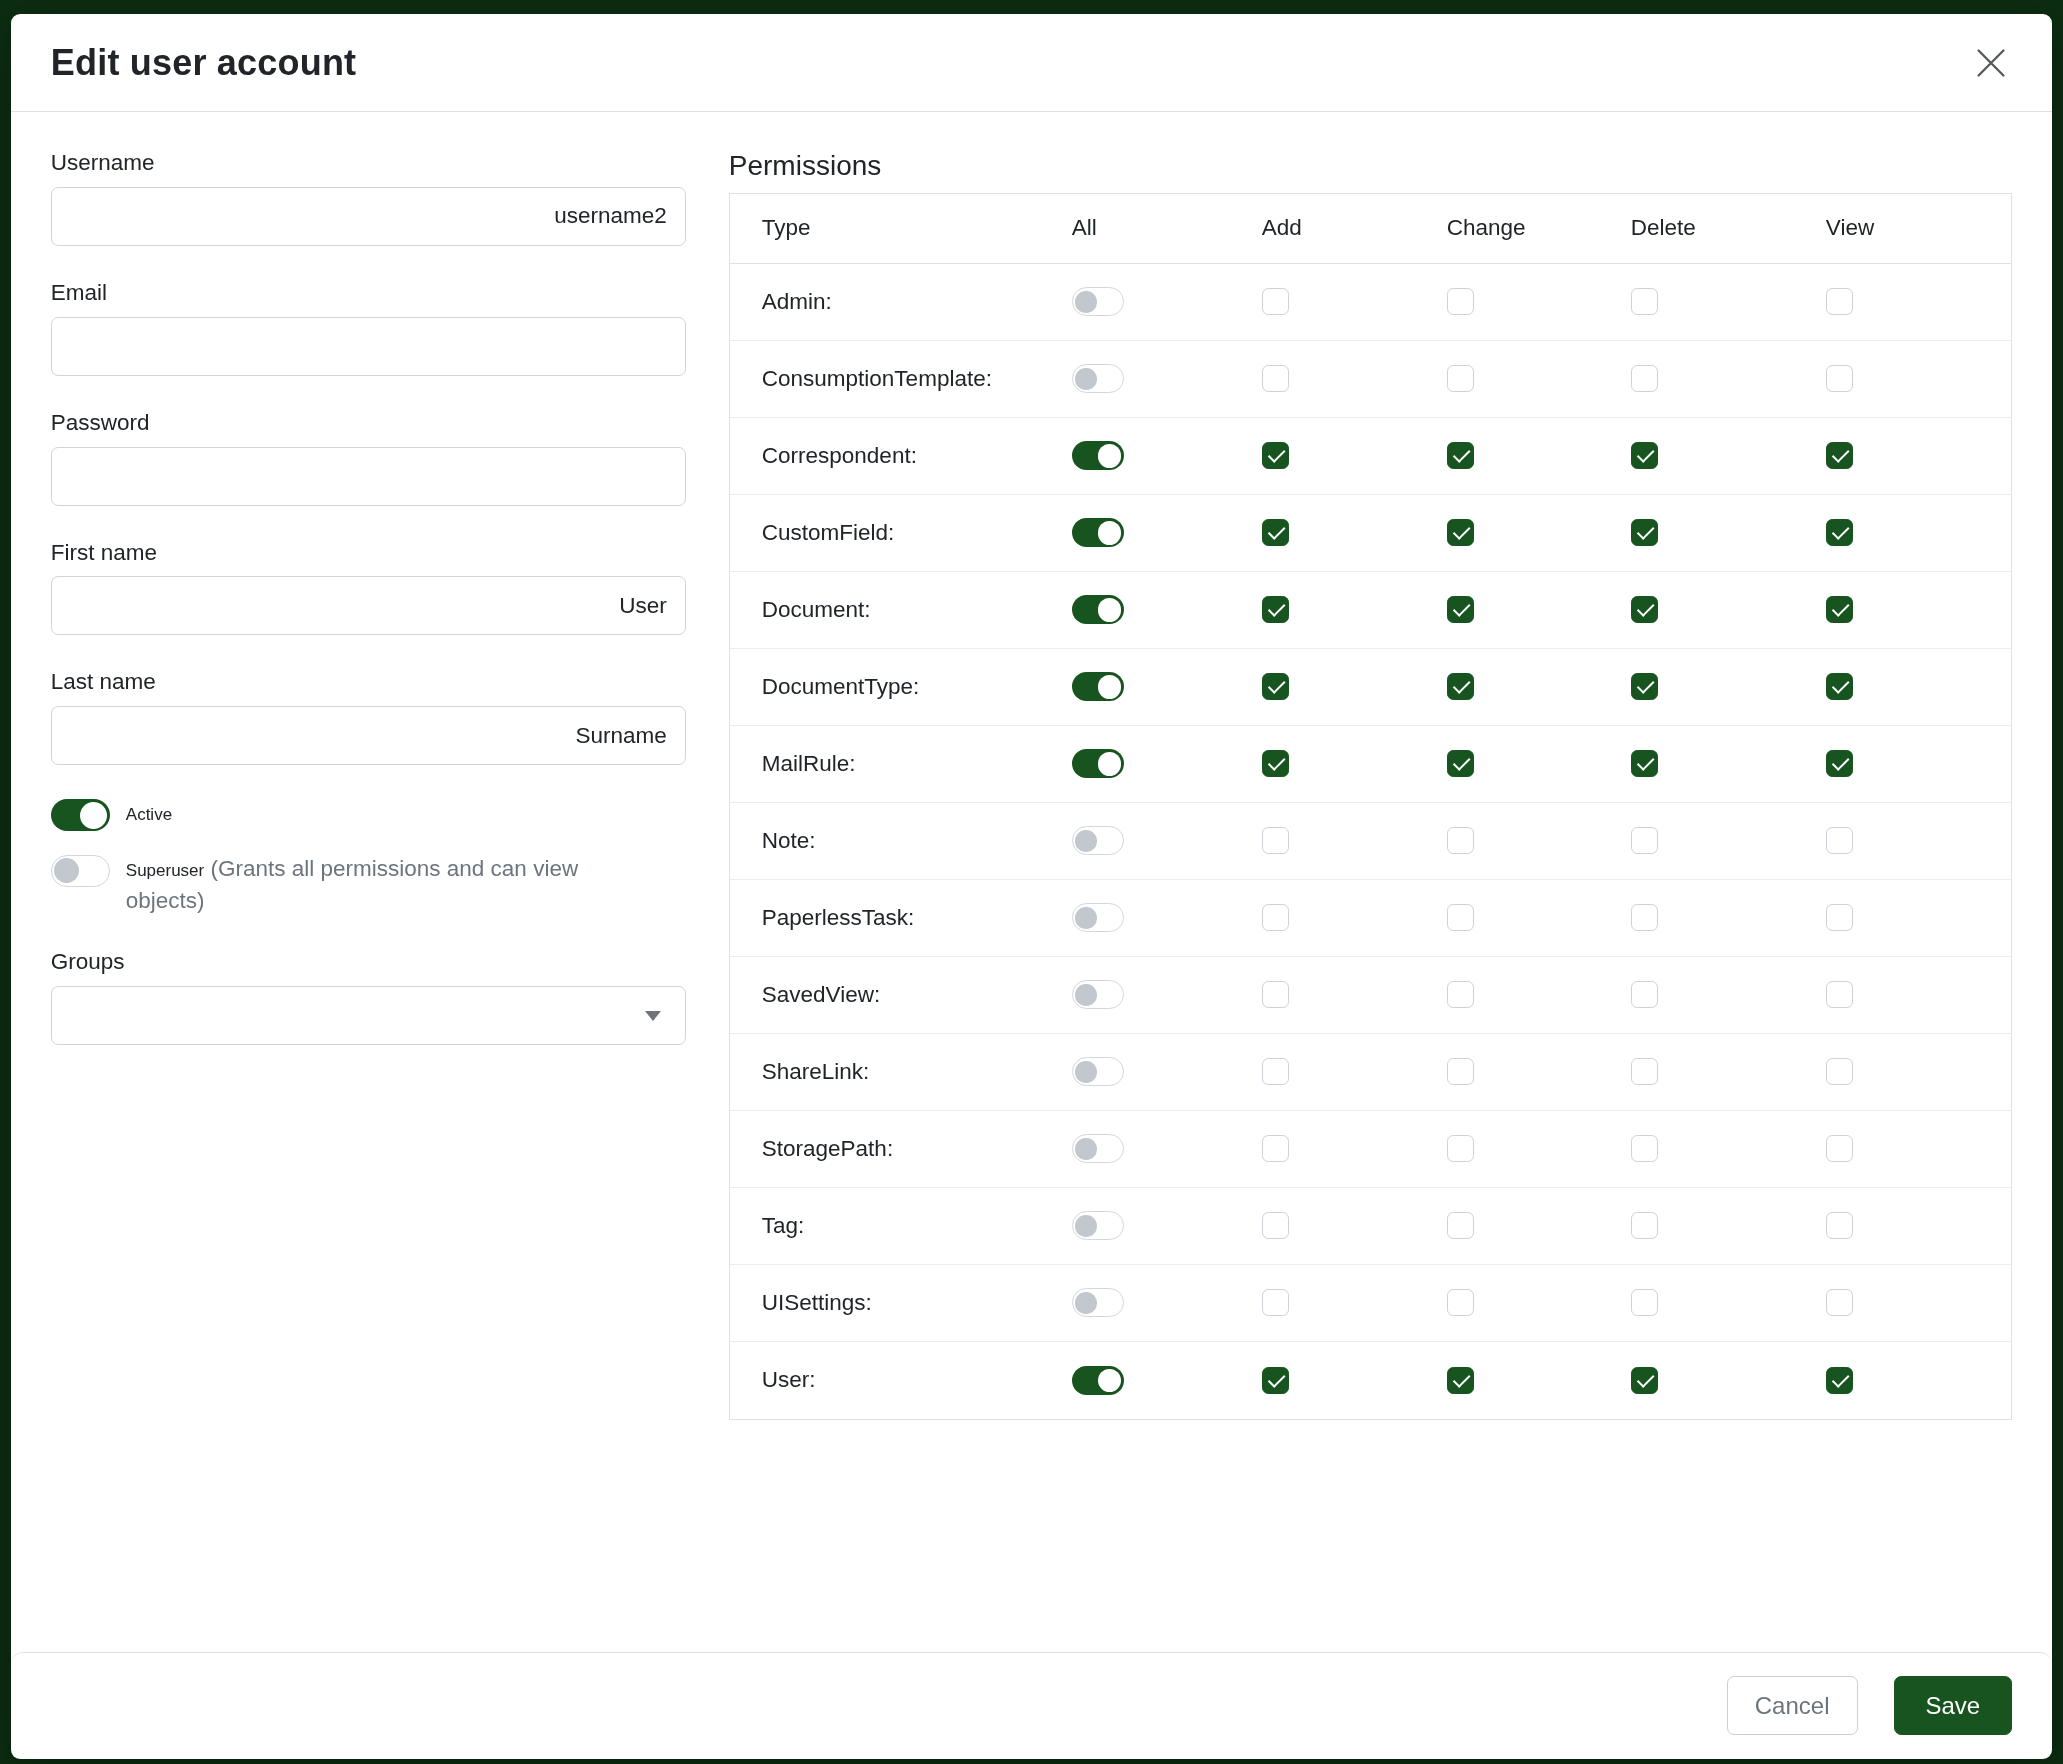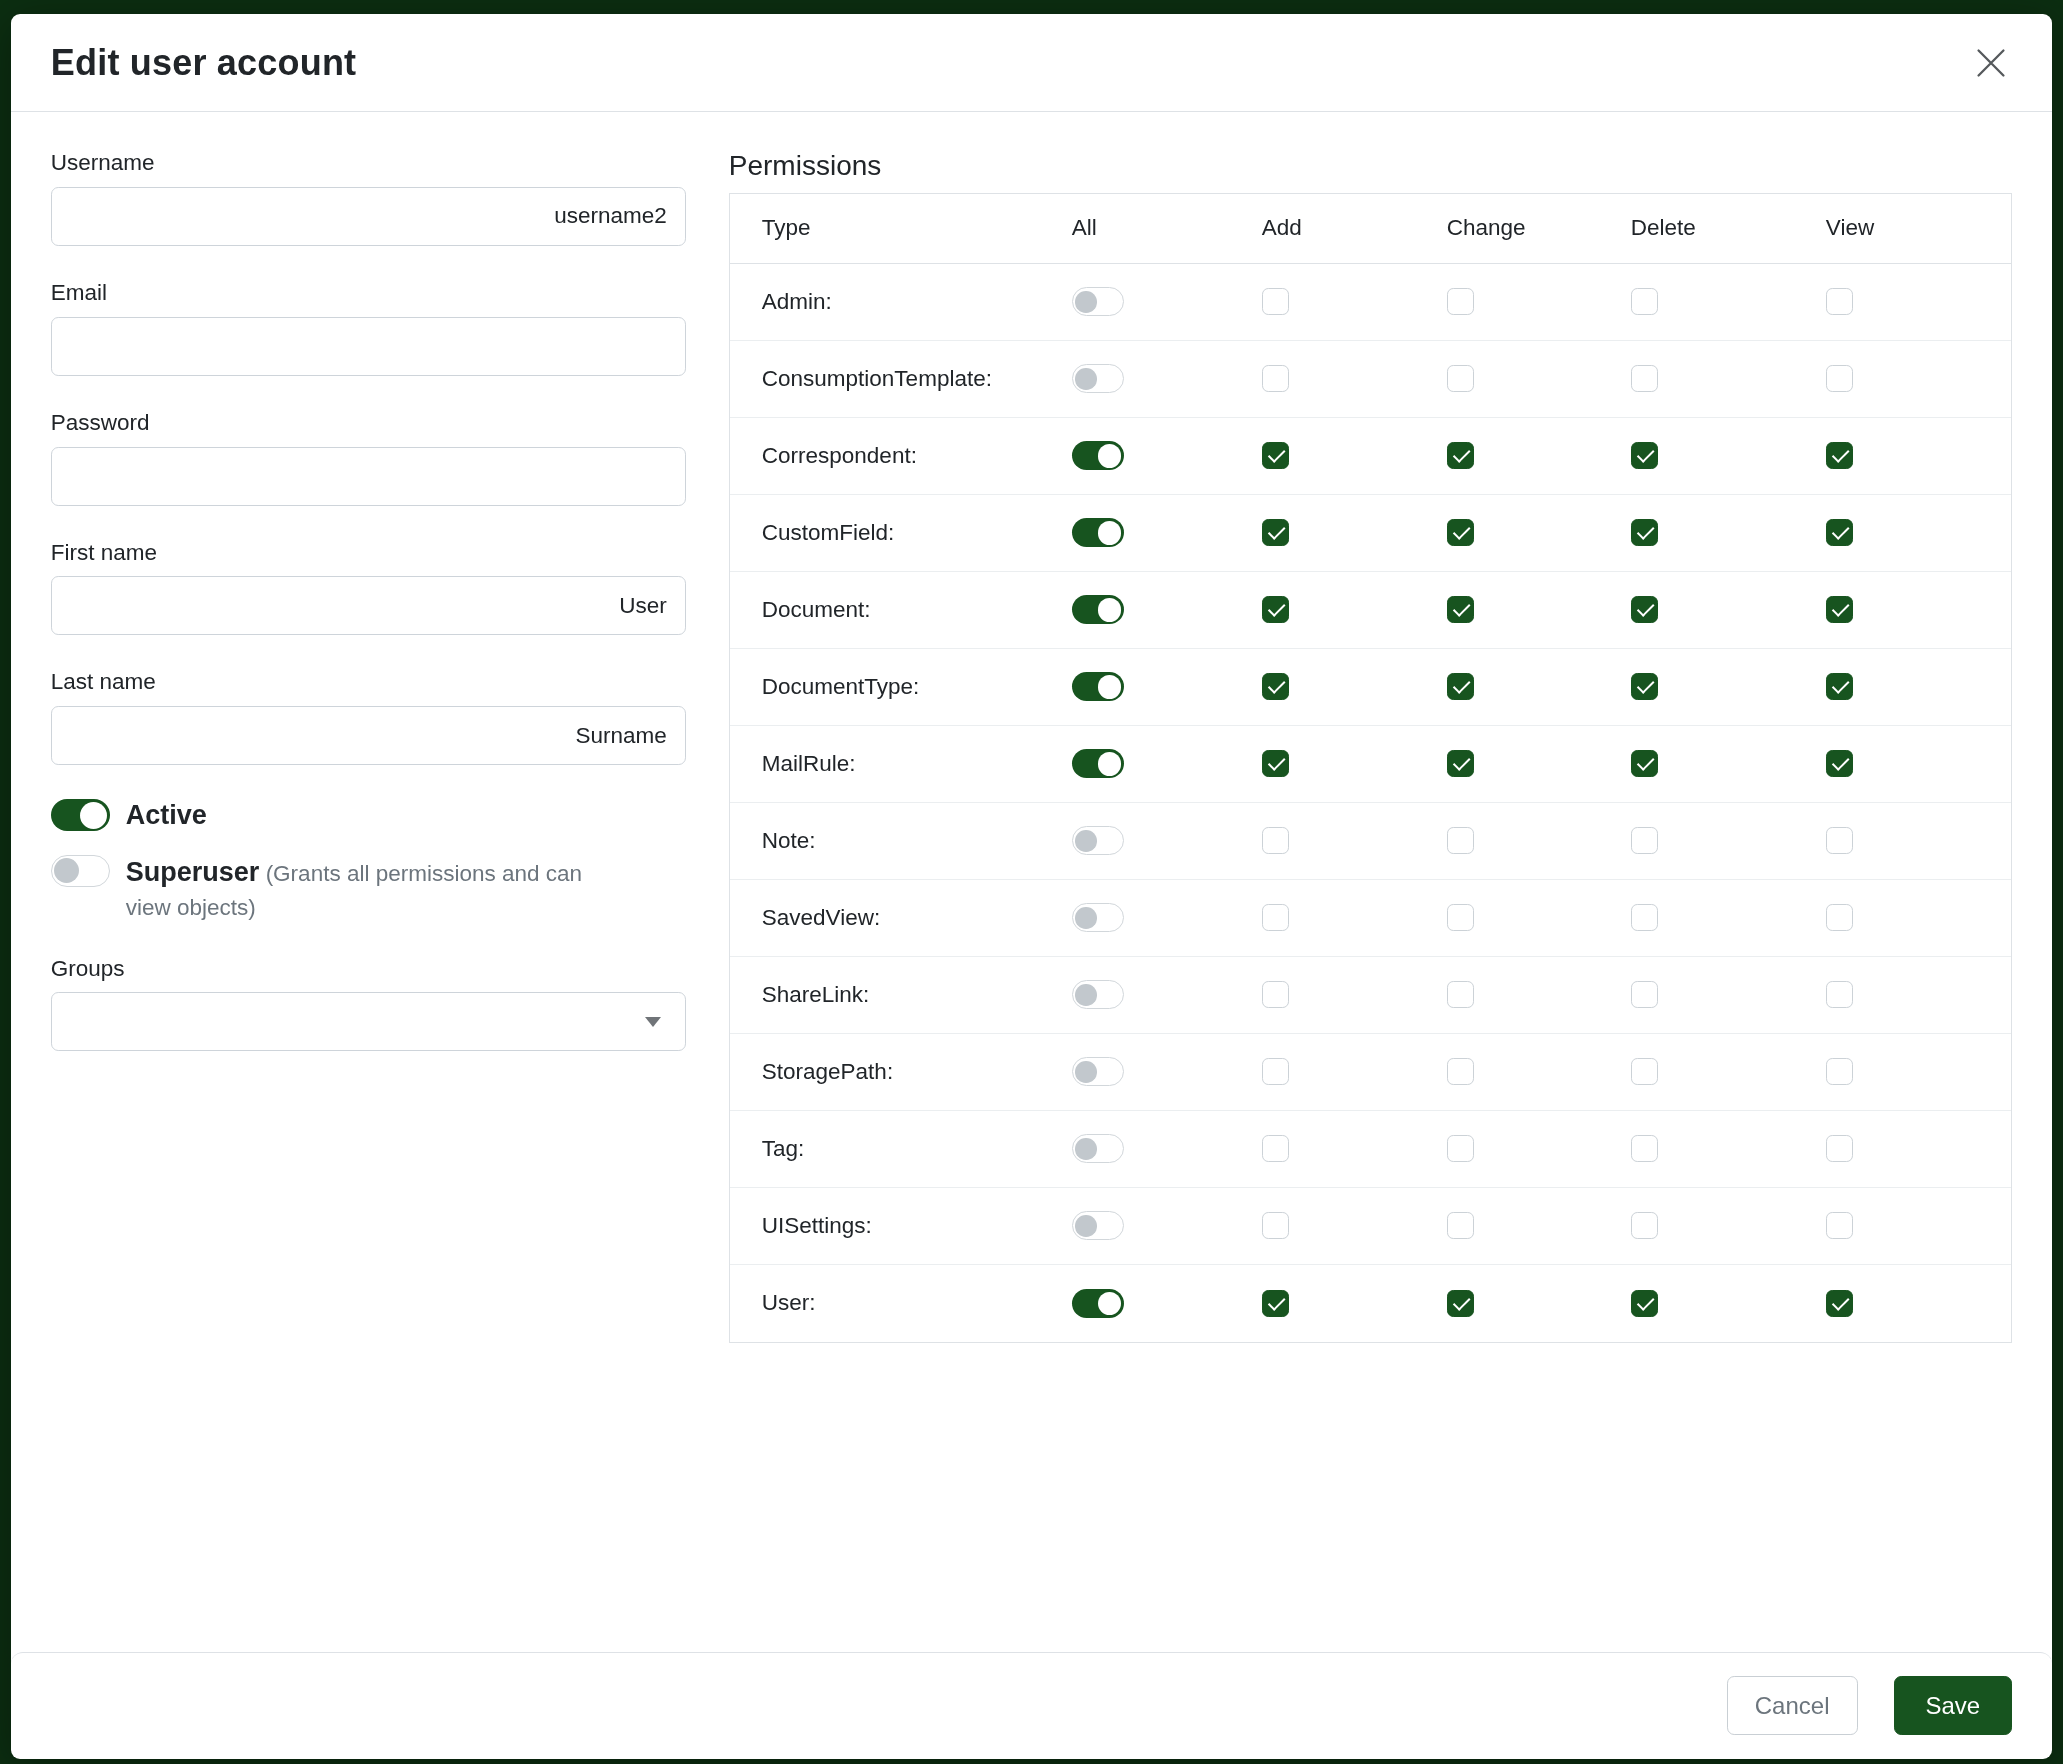--- a/index.html
+++ b/index.html
@@ -31,21 +31,21 @@
   .field-label { display: block; font-size: 22.5px; margin-bottom: 10.8px; color: #212529; }
   .text-input {
     width: 100%; height: 59px; border: 0.9px solid #ced4da; border-radius: 7.2px;
     padding: 0 18px; font-size: 22.5px; font-family: inherit; color: #212529;
     outline: none; background: #fff; text-align: right;
   }
   .switch-row { display: flex; align-items: center; gap: 16px; }
   .active-row { margin-top: 14.4px; }
   .superuser-row { margin-top: 21.6px; align-items: flex-start; }
   .superuser-row .toggle { margin-top: 1.8px; }
-  .switch-label { font-size: 27px; color: #212529; font-weight: bold; }
+  .switch-label { font-size: 17px; color: #212529; }
   .switch-text { max-width: 504px; font-size: 22.5px; line-height: 1.45; }
   .switch-hint { color: #6c757d; }
   .groups-group { margin-top: 31px; margin-bottom: 0; }
   .select-box {
     position: relative; width: 100%; height: 59px;
     border: 0.9px solid #ced4da; border-radius: 7.2px; background: #fff; cursor: pointer;
   }
   .caret {
     position: absolute; right: 23.4px; top: 50%; margin-top: -4.5px;
     width: 0; height: 0;
@@ -330,20 +330,40 @@
               <span class="checkbox"></span>
             </div>
             <div class="perm-cell col4">
               <span class="checkbox"></span>
             </div>
             <div class="perm-cell col5">
               <span class="checkbox"></span>
             </div>
           </div>
           <div class="perm-row">
+            <div class="perm-cell col0">PaperlessTask:</div>
+            <div class="perm-cell col1">
+              <span class="toggle off">
+                <span class="knob"></span>
+              </span>
+            </div>
+            <div class="perm-cell col2">
+              <span class="checkbox"></span>
+            </div>
+            <div class="perm-cell col3">
+              <span class="checkbox"></span>
+            </div>
+            <div class="perm-cell col4">
+              <span class="checkbox"></span>
+            </div>
+            <div class="perm-cell col5">
+              <span class="checkbox"></span>
+            </div>
+          </div>
+          <div class="perm-row">
             <div class="perm-cell col0">SavedView:</div>
             <div class="perm-cell col1">
               <span class="toggle off">
                 <span class="knob"></span>
               </span>
             </div>
             <div class="perm-cell col2">
               <span class="checkbox"></span>
             </div>
             <div class="perm-cell col3">

